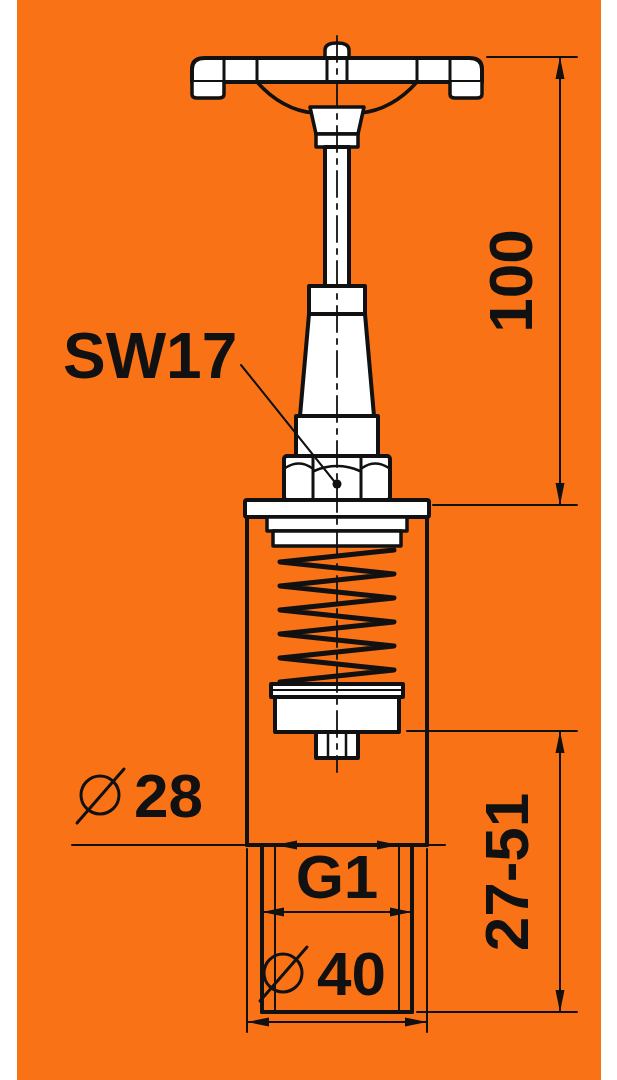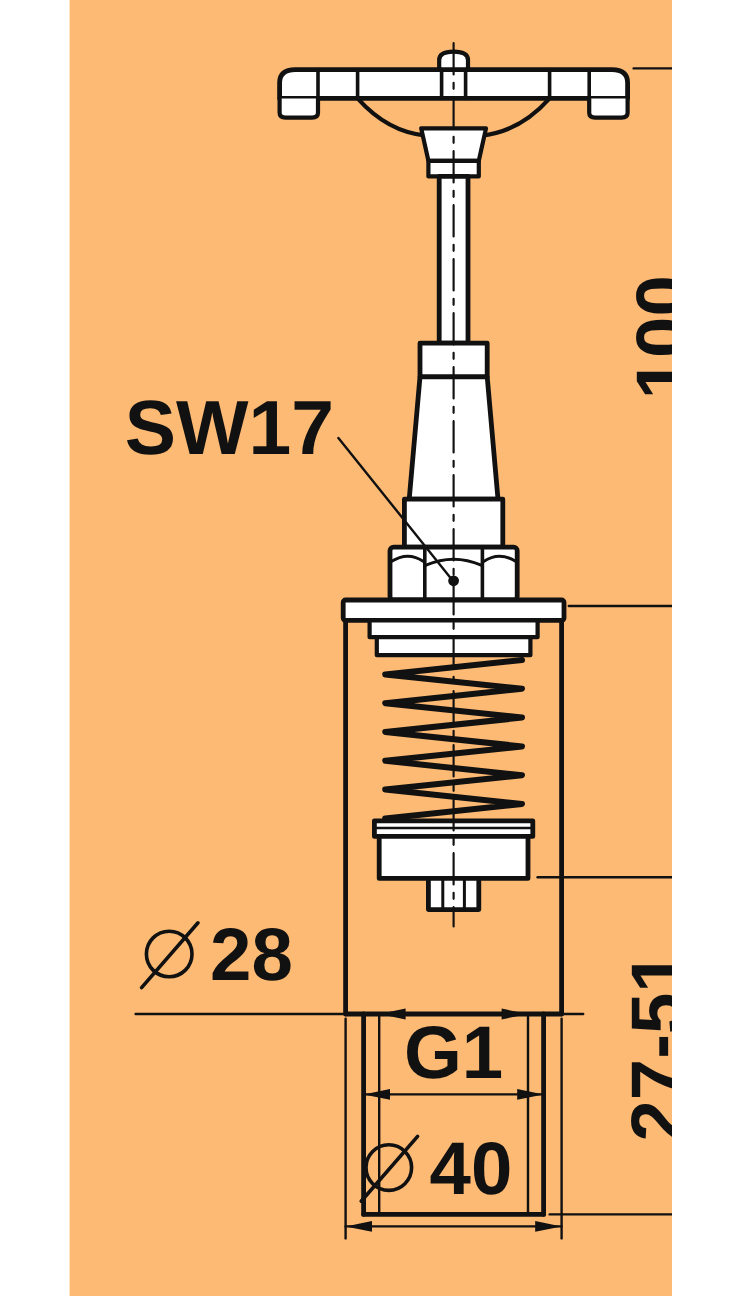--- a/index.html
+++ b/index.html
@@ -1,17 +1,17 @@
 <!DOCTYPE html>
 <html><head>
 <meta charset="utf-8">
 <style>
   html,body{margin:0;padding:0;background:#ffffff;}
   body{font-family:"Liberation Sans", sans-serif;}
-  .page{position:relative;width:502px;height:1080px;background:#fdba74;margin:0 auto;overflow:hidden;}
+  .page{position:relative;width:584px;height:1080px;background:#f97316;margin:0 auto;overflow:hidden;}
   svg{display:block;}
   text{fill:#111111;font-family:"Liberation Sans","DejaVu Sans",sans-serif;font-weight:600;}
 </style>
 </head>
 <body>
 
 <div class="page">
 <svg viewBox="0 0 617 1080" width="617" height="1080">
   <g stroke="#111111" fill="none" stroke-linecap="round" stroke-linejoin="round">
 

